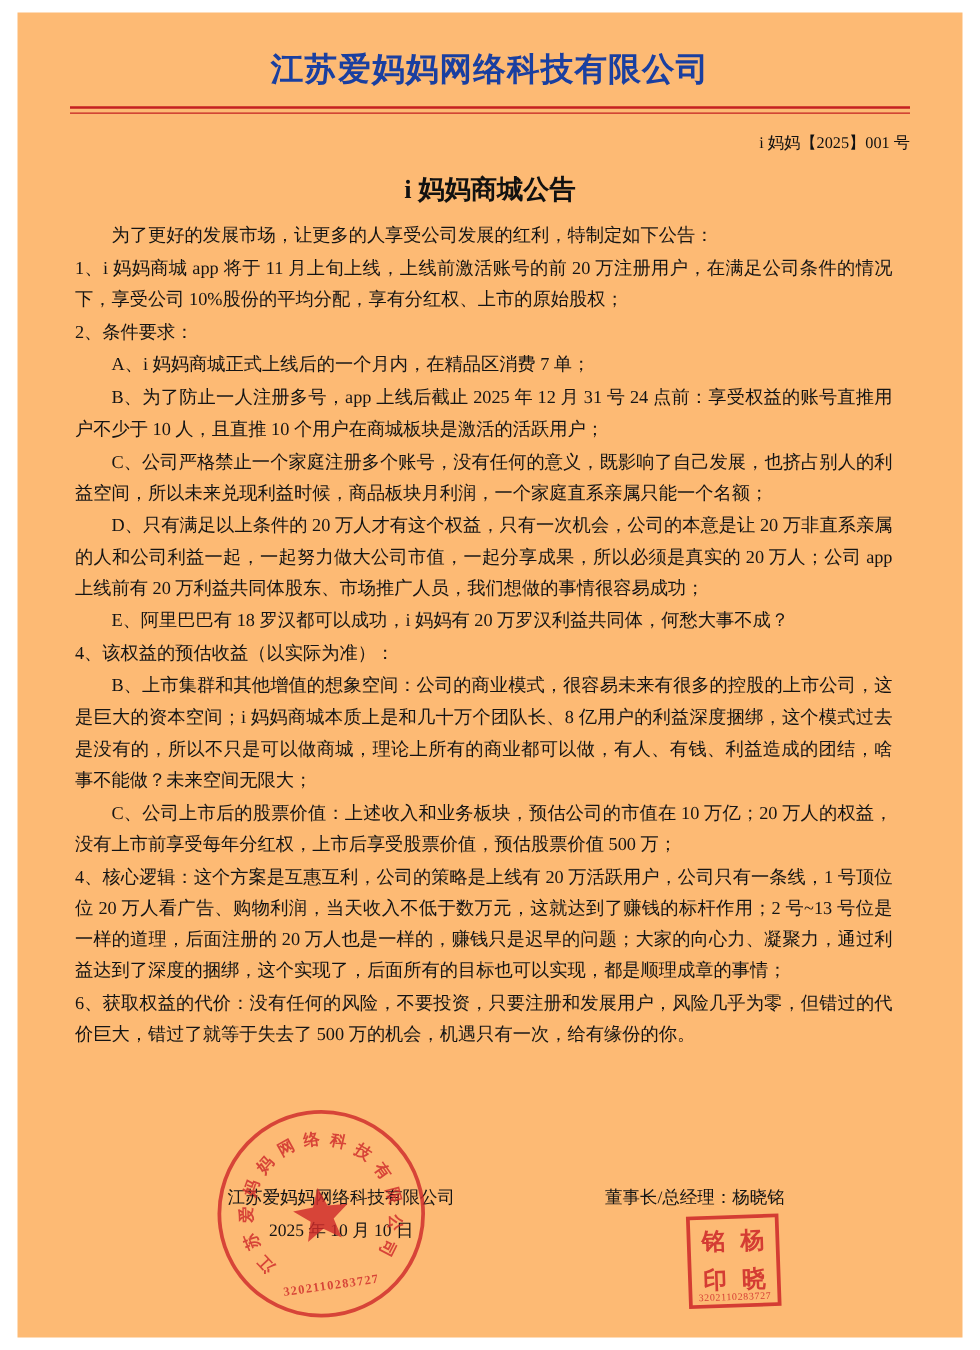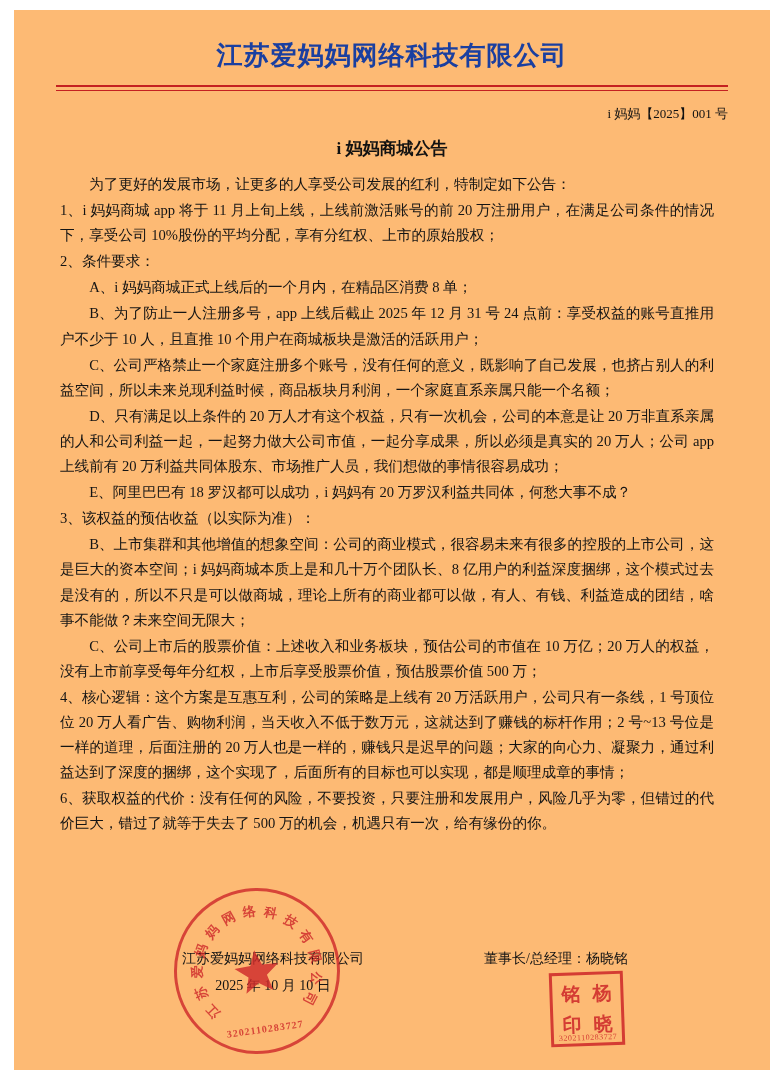--- a/index.html
+++ b/index.html
@@ -47,21 +47,21 @@
   }
   .doc-number {
     margin: 14px 42px 0 0;
     text-align: right;
     font-size: 13px;
     color: #111;
   }
   .sub-title {
     margin: 14px 0 0 0;
     text-align: center;
-    font-size: 17px;
+    font-size: 21px;
     font-weight: bold;
     color: #111;
   }
   
   .body-wrap {
     margin: 12px 44px 0 46px;
     font-size: 14.6px;
     line-height: 1.72;
     color: #141414;
     text-align: justify;
@@ -187,26 +187,26 @@
 
     <h1 class="doc-title">江苏爱妈妈网络科技有限公司</h1>
     <div class="title-rule"></div>
     <div class="doc-number">i 妈妈【2025】001 号</div>
     <h2 class="sub-title">i 妈妈商城公告</h2>
 
     <div class="body-wrap">
       <p class="para indent">为了更好的发展市场，让更多的人享受公司发展的红利，特制定如下公告：</p>
       <p class="para">1、i 妈妈商城 app 将于 11 月上旬上线，上线前激活账号的前 20 万注册用户，在满足公司条件的情况下，享受公司 10%股份的平均分配，享有分红权、上市的原始股权；</p>
       <p class="para">2、条件要求：</p>
-      <p class="para indent">A、i 妈妈商城正式上线后的一个月内，在精品区消费 8 单；</p>
+      <p class="para indent">A、i 妈妈商城正式上线后的一个月内，在精品区消费 7 单；</p>
       <p class="para indent">B、为了防止一人注册多号，app 上线后截止 2025 年 12 月 31 号 24 点前：享受权益的账号直推用户不少于 10 人，且直推 10 个用户在商城板块是激活的活跃用户；</p>
       <p class="para indent">C、公司严格禁止一个家庭注册多个账号，没有任何的意义，既影响了自己发展，也挤占别人的利益空间，所以未来兑现利益时候，商品板块月利润，一个家庭直系亲属只能一个名额；</p>
       <p class="para indent">D、只有满足以上条件的 20 万人才有这个权益，只有一次机会，公司的本意是让 20 万非直系亲属的人和公司利益一起，一起努力做大公司市值，一起分享成果，所以必须是真实的 20 万人；公司 app 上线前有 20 万利益共同体股东、市场推广人员，我们想做的事情很容易成功；</p>
       <p class="para indent">E、阿里巴巴有 18 罗汉都可以成功，i 妈妈有 20 万罗汉利益共同体，何愁大事不成？</p>
-      <p class="para">3、该权益的预估收益（以实际为准）：</p>
+      <p class="para">4、该权益的预估收益（以实际为准）：</p>
       <p class="para indent">B、上市集群和其他增值的想象空间：公司的商业模式，很容易未来有很多的控股的上市公司，这是巨大的资本空间；i 妈妈商城本质上是和几十万个团队长、8 亿用户的利益深度捆绑，这个模式过去是没有的，所以不只是可以做商城，理论上所有的商业都可以做，有人、有钱、利益造成的团结，啥事不能做？未来空间无限大；</p>
       <p class="para indent">C、公司上市后的股票价值：上述收入和业务板块，预估公司的市值在 10 万亿；20 万人的权益，没有上市前享受每年分红权，上市后享受股票价值，预估股票价值 500 万；</p>
       <p class="para">4、核心逻辑：这个方案是互惠互利，公司的策略是上线有 20 万活跃用户，公司只有一条线，1 号顶位位 20 万人看广告、购物利润，当天收入不低于数万元，这就达到了赚钱的标杆作用；2 号~13 号位是一样的道理，后面注册的 20 万人也是一样的，赚钱只是迟早的问题；大家的向心力、凝聚力，通过利益达到了深度的捆绑，这个实现了，后面所有的目标也可以实现，都是顺理成章的事情；</p>
       <p class="para">6、获取权益的代价：没有任何的风险，不要投资，只要注册和发展用户，风险几乎为零，但错过的代价巨大，错过了就等于失去了 500 万的机会，机遇只有一次，给有缘份的你。</p>
     </div>
 
     <div class="sig-area">
       <div class="sig-left">
         <div>江苏爱妈妈网络科技有限公司</div>
         <div>2025 年 10 月 10 日</div>

